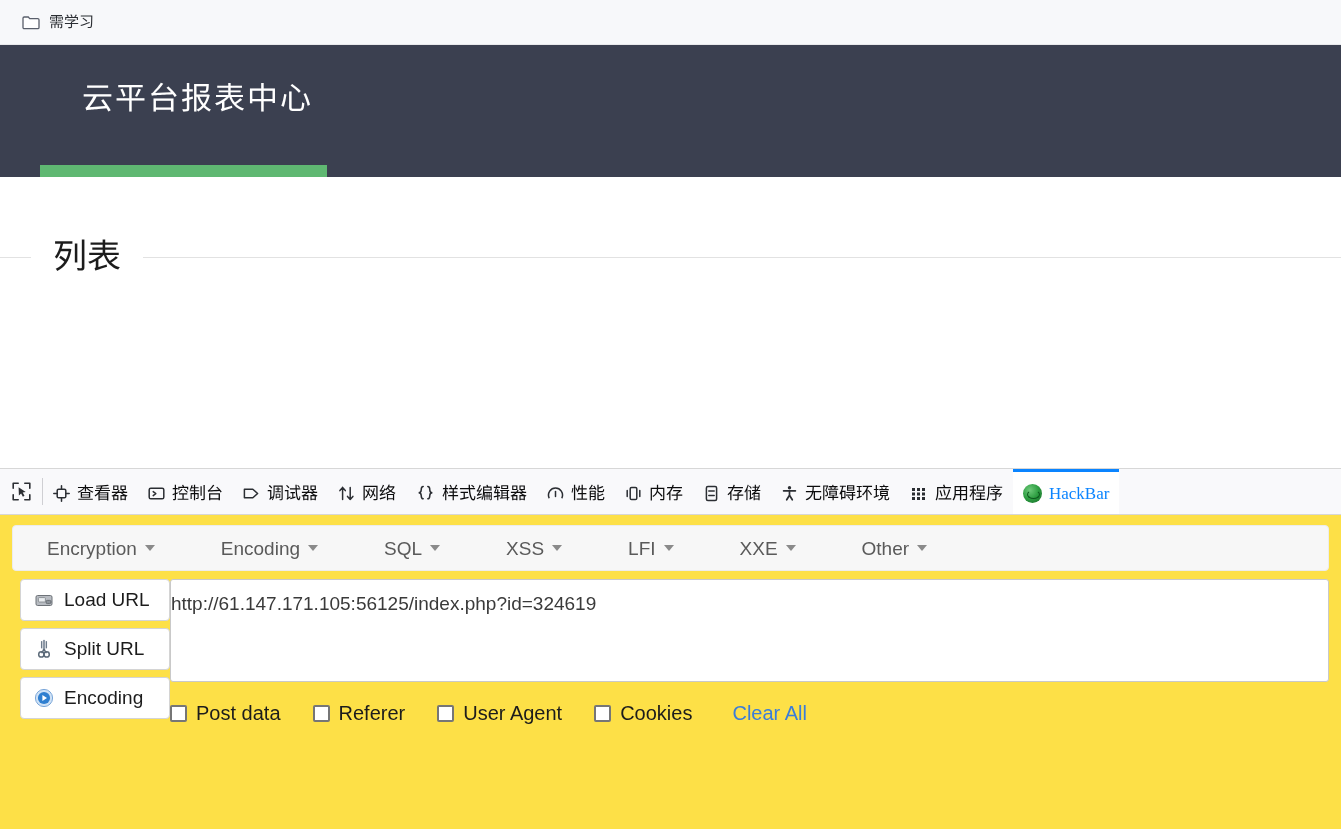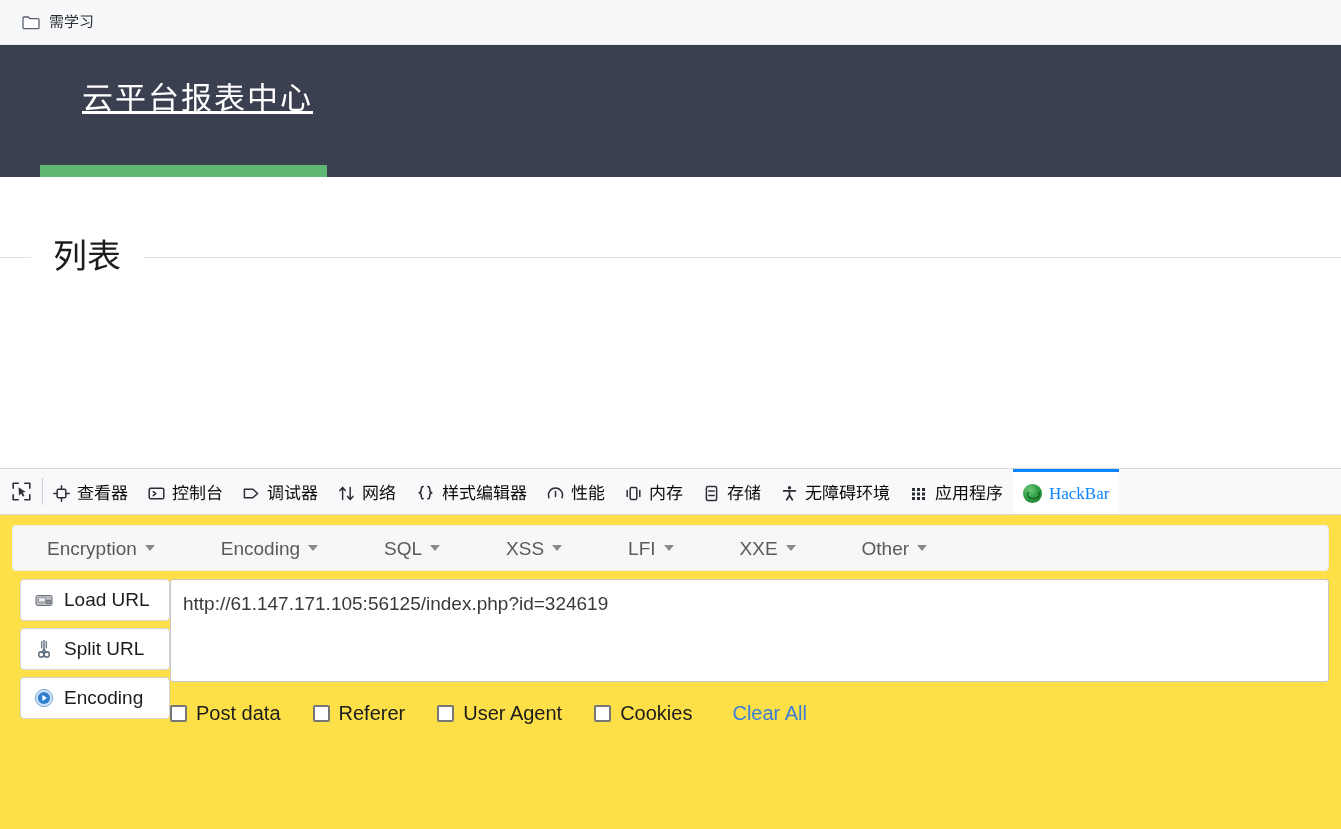--- a/index.html
+++ b/index.html
@@ -48,21 +48,20 @@
     position: relative;
     width: 1341px; height: 132px;
     background: #3b4050;
   }
   .site-title {
     position: absolute; left: 82px; top: 38px;
     font-size: 31px; color: #ffffff;
     font-family: "DejaVu Sans", sans-serif;
     letter-spacing: 2px;
     line-height: 1;
-    text-decoration: underline;
   }
   .nav-underline {
     position: absolute; left: 40px; top: 120px;
     width: 287px; height: 12px;
     background: #5fb872;
   }
 
   
   .list-section {
     position: relative;
@@ -196,21 +195,21 @@
   .hb-right-col { flex: 1; padding-right: 0; }
   .url-textarea {
     display: block;
     width: 1159px; height: 103px;
     border: 1px solid #c9c9c9;
     border-radius: 3px;
     background: #ffffff;
     font-size: 19px;
     color: #3a3a3a;
     font-family: "Liberation Sans", sans-serif;
-    padding: 11px 12px;
+    padding: 11px 0;
     resize: none;
     outline: none;
     line-height: 1.35;
   }
   .checkbox-row {
     display: flex; align-items: center;
     margin-top: 21px;
     gap: 0;
   }
   .cb-item {

